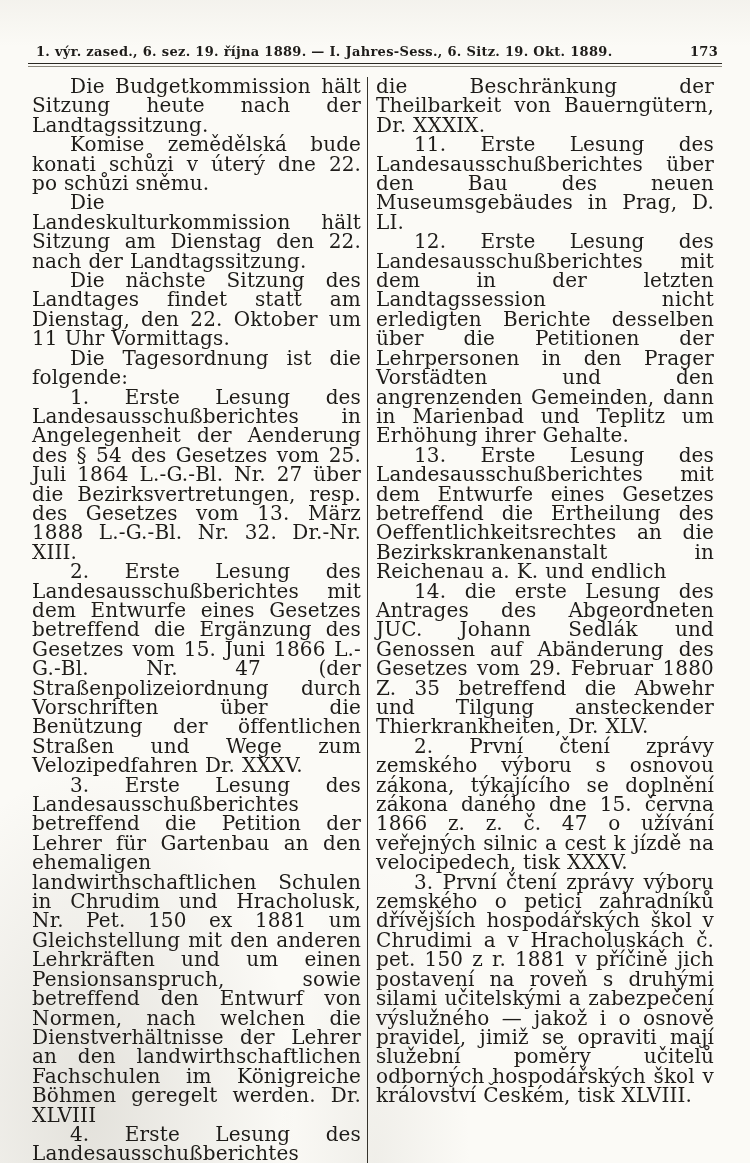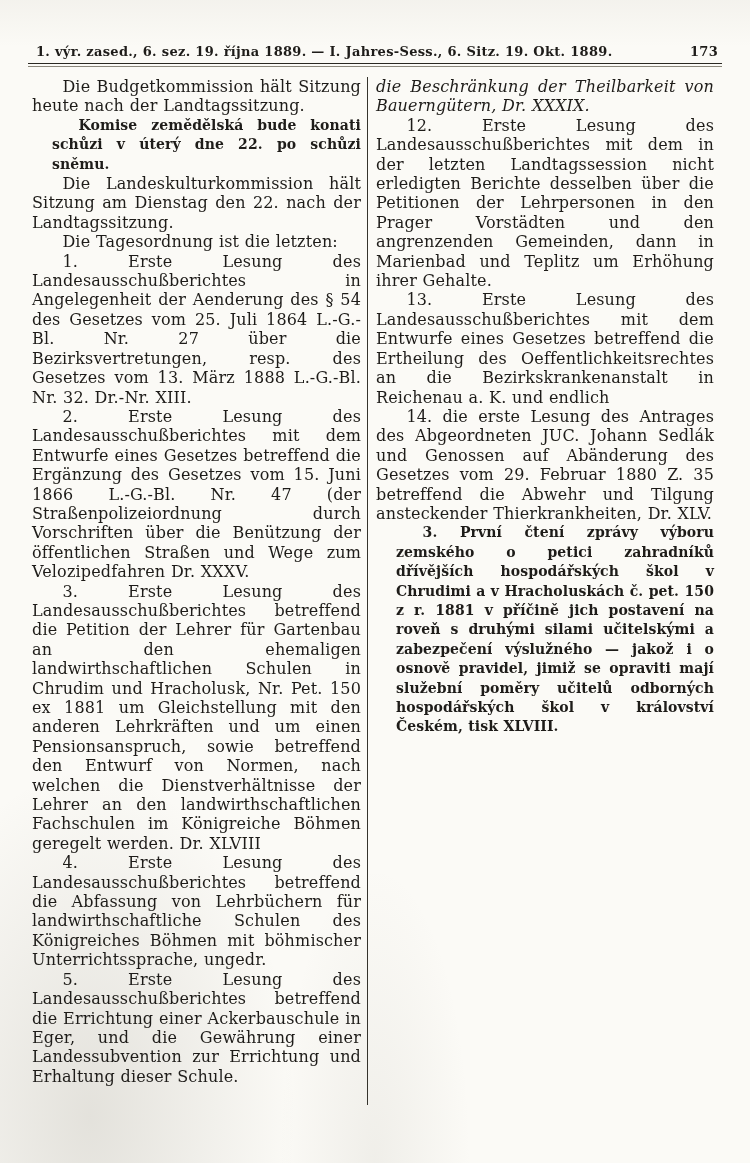--- a/index.html
+++ b/index.html
@@ -30,59 +30,62 @@
     align-items:stretch;
   }
   .col{width:339px;box-sizing:border-box;}
   .col-left{padding:2px 6px 0 4px;}
   .col-right{padding:2px 0 0 8px;width:346px;}
   .divider{width:0;border-left:1.3px solid #35332c;margin-top:2px;min-height:1028px;}
   .para{
     margin:0;
     text-align:justify;
     text-indent:1.9em;
-    font-size:16px;
+    font-size:20px;
     line-height:19.4px;
     word-spacing:0.4px;
     hyphens:none;
   }
   .para.de{font-weight:normal;letter-spacing:0.15px;}
-  .para.cs{font-weight:bold;font-size:14px;letter-spacing:0.1px;margin-left:20px;}
-  .para.no-indent{text-indent:0;font-style:italic;}
+  .para.cs{font-weight:normal;font-size:20px;letter-spacing:0.1px;}
+  .para.no-indent{text-indent:0;}
 </style>
 </head>
 <body>
 
 <div class="page">
 
   <div class="header">
     <span>1. výr. zased., 6. sez. 19. října 1889.  —  I. Jahres-Sess., 6. Sitz. 19. Okt. 1889.</span>
     <span>173</span>
   </div>
   <hr class="rule">
   <hr class="rule2">
 
   <div class="columns">
     <div class="col col-left">
         <p class="para de">Die Budgetkommission hält Sitzung heute nach der Landtagssitzung.</p>
         <p class="para cs">Komise zemědělská bude konati schůzi v úterý dne 22. po schůzi sněmu.</p>
         <p class="para de">Die Landeskulturkommission hält Sitzung am Dienstag den 22. nach der Landtagssitzung.</p>
-        <p class="para de">Die Tagesordnung ist die letzten:</p>
+        <p class="para de">Die nächste Sitzung des Landtages findet statt am Dienstag, den 22. Oktober um 11 Uhr Vormittags.</p>
+        <p class="para de">Die Tagesordnung ist die folgende:</p>
         <p class="para de">1. Erste Lesung des Landesausschußberichtes in Angelegenheit der Aenderung des § 54 des Gesetzes vom 25. Juli 1864 L.-G.-Bl. Nr. 27 über die Bezirksvertretungen, resp. des Gesetzes vom 13. März 1888 L.-G.-Bl. Nr. 32. Dr.-Nr. XIII.</p>
         <p class="para de">2. Erste Lesung des Landesausschußberichtes mit dem Entwurfe eines Gesetzes betreffend die Ergänzung des Gesetzes vom 15. Juni 1866 L.-G.-Bl. Nr. 47 (der Straßenpolizeiordnung durch Vorschriften über die Benützung der öffentlichen Straßen und Wege zum Velozipedfahren Dr. XXXV.</p>
         <p class="para de">3. Erste Lesung des Landesausschußberichtes betreffend die Petition der Lehrer für Gartenbau an den ehemaligen landwirthschaftlichen Schulen in Chrudim und Hracholusk, Nr. Pet. 150 ex 1881 um Gleichstellung mit den anderen Lehrkräften und um einen Pensionsanspruch, sowie betreffend den Entwurf von Normen, nach welchen die Dienstverhältnisse der Lehrer an den landwirthschaftlichen Fachschulen im Königreiche Böhmen geregelt werden. Dr. XLVIII</p>
         <p class="para de">4. Erste Lesung des Landesausschußberichtes betreffend die Abfassung von Lehrbüchern für landwirthschaftliche Schulen des Königreiches Böhmen mit böhmischer Unterrichtssprache, ungedr.</p>
         <p class="para de">5. Erste Lesung des Landesausschußberichtes betreffend die Errichtung einer Ackerbauschule in Eger, und die Gewährung einer Landessubvention zur Errichtung und Erhaltung dieser Schule.</p>
       </div>
     <div class="divider"></div>
     <div class="col col-right">
       <div>
           <p class="para de no-indent">die Beschränkung der Theilbarkeit von Bauerngütern, Dr. XXXIX.</p>
+          <p class="para de">11. Erste Lesung des Landesausschußberichtes über den Bau des neuen Museumsgebäudes in Prag, D. LI.</p>
           <p class="para de">12. Erste Lesung des Landesausschußberichtes mit dem in der letzten Landtagssession nicht erledigten Berichte desselben über die Petitionen der Lehrpersonen in den Prager Vorstädten und den angrenzenden Gemeinden, dann in Marienbad und Teplitz um Erhöhung ihrer Gehalte.</p>
           <p class="para de">13. Erste Lesung des Landesausschußberichtes mit dem Entwurfe eines Gesetzes betreffend die Ertheilung des Oeffentlichkeitsrechtes an die Bezirkskrankenanstalt in Reichenau a. K. und endlich</p>
           <p class="para de">14. die erste Lesung des Antrages des Abgeordneten JUC. Johann Sedlák und Genossen auf Abänderung des Gesetzes vom 29. Februar 1880 Z. 35 betreffend die Abwehr und Tilgung ansteckender Thierkrankheiten, Dr. XLV.</p>
+          <p class="para cs">2. První čtení zprávy zemského výboru s osnovou zákona, týkajícího se doplnění zákona daného dne 15. června 1866 z. z. č. 47 o užívání veřejných silnic a cest k jízdě na velocipedech, tisk XXXV.</p>
           <p class="para cs">3. První čtení zprávy výboru zemského o petici zahradníků dřívějších hospodářských škol v Chrudimi a v Hracholuskách č. pet. 150 z r. 1881 v příčině jich postavení na roveň s druhými silami učitelskými a zabezpečení výslužného — jakož i o osnově pravidel, jimiž se opraviti mají služební poměry učitelů odborných hospodářských škol v království Českém, tisk XLVIII.</p>
         </div>
 
     </div>
   </div>
 
 </div>
 
 </body></html>

